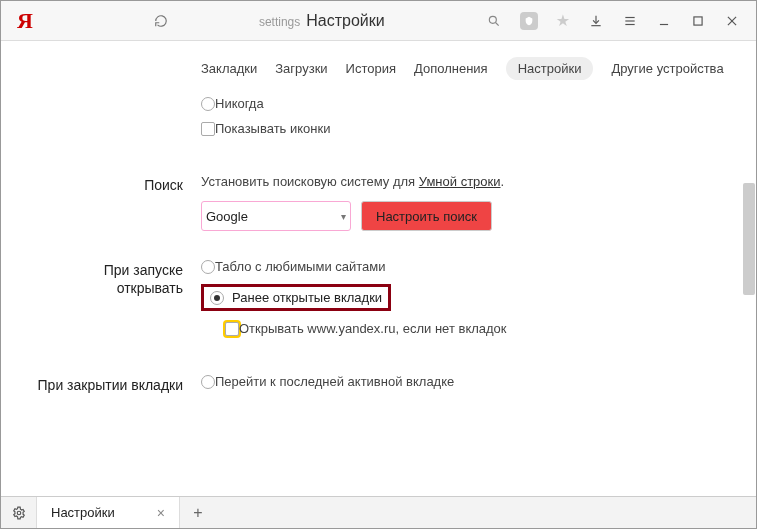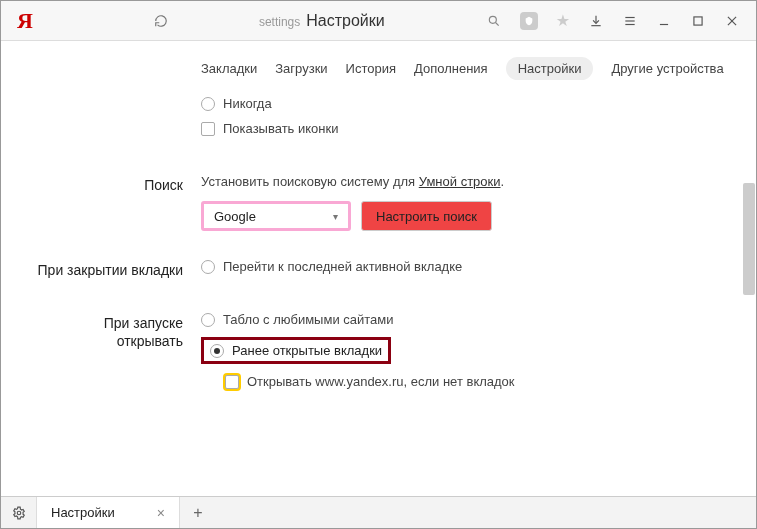--- a/index.html
+++ b/index.html
@@ -98,21 +98,20 @@
     font-size: 14px;
     line-height: 18px;
     padding-top: 2px;
   }
   .section-body {
     flex: 1;
   }
   .radio-row, .check-row {
     display: flex;
     align-items: center;
-    gap: 8px;
     margin-bottom: 10px;
     color: #444;
   }
   .radio {
     width: 14px; height: 14px;
     border: 1px solid #aaa;
     border-radius: 50%;
     background: #fff;
     display:inline-flex;align-items:center;justify-content:center;
   }
@@ -129,23 +128,23 @@
     box-shadow: 0 0 0 2px #fc0;
   }
   .indent { margin-left: 24px; }
 
   .search-desc { color: #444; margin-bottom: 12px; }
   .link-underlined { text-decoration: underline; color:#333; }
 
   .row-controls { display:flex; gap:10px; }
   .select {
     width: 150px; height: 30px;
-    border:3px solid #f9a8d4; border-radius:3px;
+    border:1px solid #f9a8d4; border-radius:3px;
     display:flex;align-items:center;justify-content:space-between;
-    padding:0 10px; background:#fff;
+    padding:0 4px; background:#fff;
     font-size:13px;
   }
   .select .chev { color:#777; font-size:10px; }
   .btn {
     height:30px;border:1px solid #ccc;border-radius:3px;background:#ef4444;
     padding:0 14px;display:flex;align-items:center;font-size:13px;
   }
 
   .highlight-box {
     border: 3px solid #8b0011;
@@ -280,46 +279,46 @@
           <span class="chev">▾</span>
         </div>
         <div class="btn">
           <span>Настроить поиск</span>
         </div>
       </div>
     </div>
   </div>
 
   <div class="section">
+    <div class="section-label">
+      <span>При запуске</span><br>
+      <span>открывать</span>
+    </div>
+    <div class="section-body">
+      <div class="radio-row">
+        <span class="radio"></span>
+        <span>Табло с любимыми сайтами</span>
+      </div>
+      <div class="highlight-box">
+        <span class="radio checked"></span>
+        <span>Ранее открытые вкладки</span>
+      </div>
+      <div class="check-row indent">
+        <span class="checkbox yellow-outline"></span>
+        <span>Открывать www.yandex.ru, если нет вкладок</span>
+      </div>
+    </div>
+  </div>
+
+  <div class="section">
     <div class="section-label">При закрытии вкладки</div>
     <div class="section-body">
       <div class="radio-row">
         <span class="radio"></span>
         <span>Перейти к последней активной вкладке</span>
-      </div>
-    </div>
-  </div>
-
-  <div class="section">
-    <div class="section-label">
-      <span>При запуске</span><br>
-      <span>открывать</span>
-    </div>
-    <div class="section-body">
-      <div class="radio-row">
-        <span class="radio"></span>
-        <span>Табло с любимыми сайтами</span>
-      </div>
-      <div class="highlight-box">
-        <span class="radio checked"></span>
-        <span>Ранее открытые вкладки</span>
-      </div>
-      <div class="check-row indent">
-        <span class="checkbox yellow-outline"></span>
-        <span>Открывать www.yandex.ru, если нет вкладок</span>
       </div>
     </div>
   </div>
 
 </div>
 
 <div class="scroll-hint"></div>
 
 <div class="bottom-bar">
   <div class="gear-btn">

